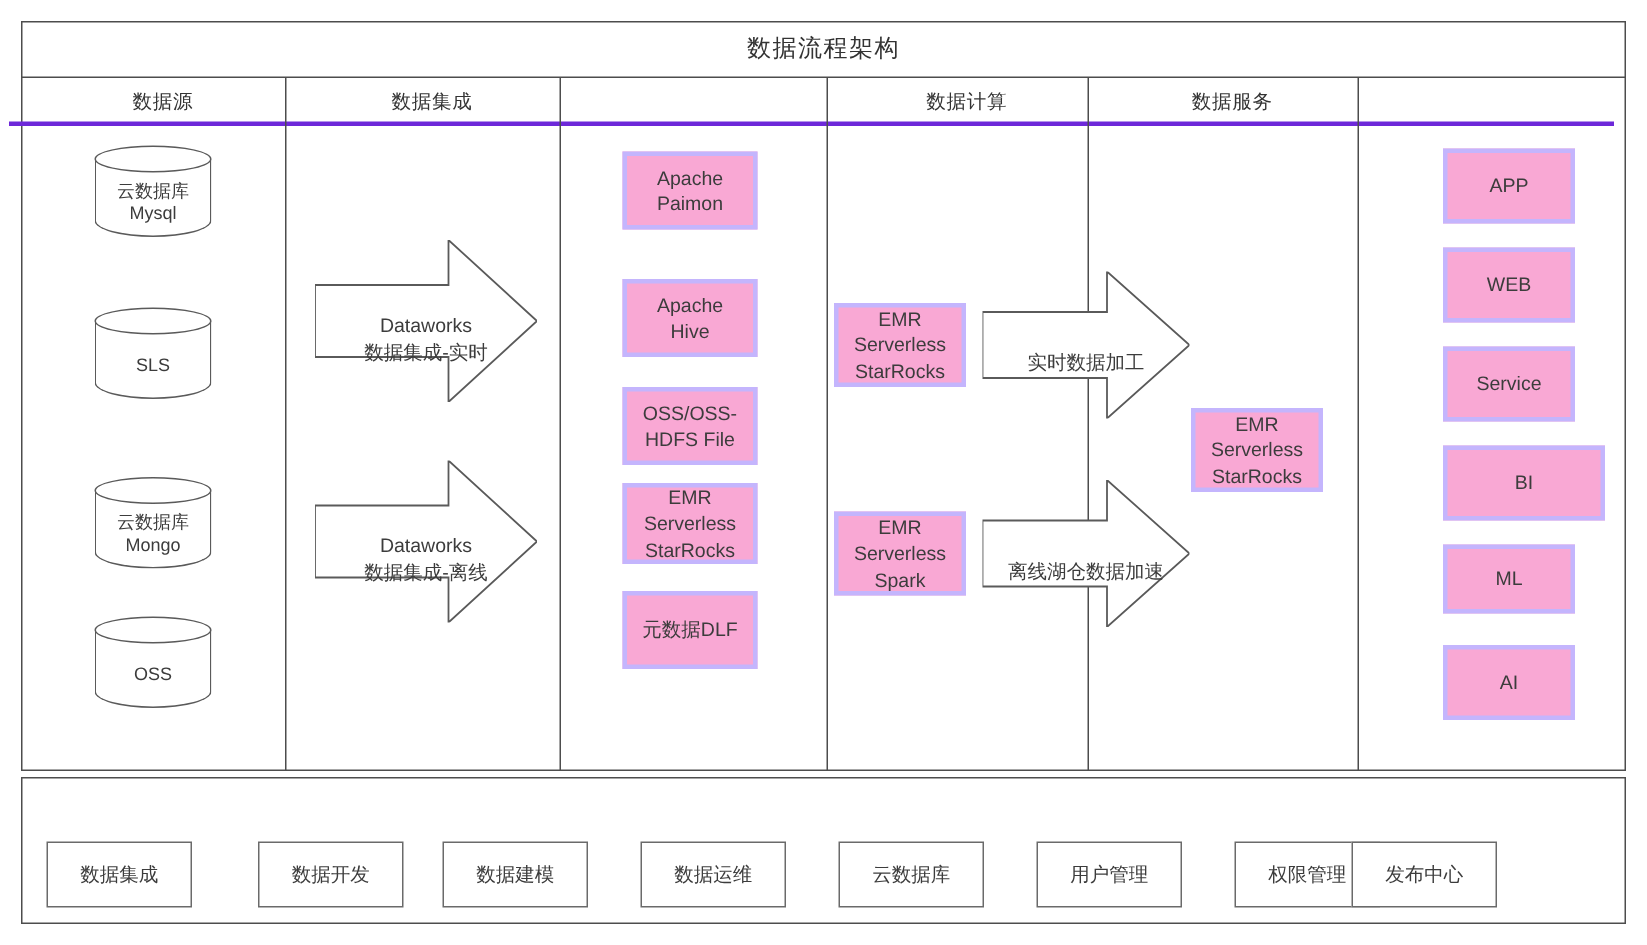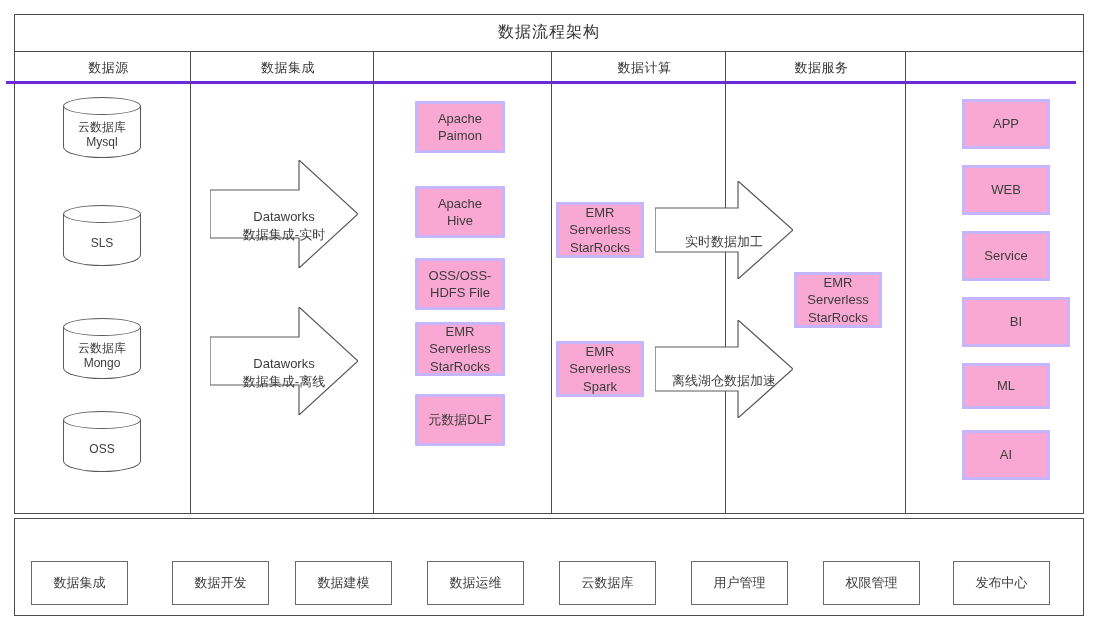--- a/index.html
+++ b/index.html
@@ -277,16 +277,16 @@
       <div class="node" style="left: 962px; top: 297px; width: 108px; height: 50px;">BI</div>
       <div class="node" style="left: 962px; top: 363px; width: 88px; height: 46px;">ML</div>
       <div class="node" style="left: 962px; top: 430px; width: 88px; height: 50px;">AI</div>
       <div class="plat-box" style="left: 31px;">数据集成</div>
       <div class="plat-box" style="left: 172px;">数据开发</div>
       <div class="plat-box" style="left: 295px;">数据建模</div>
       <div class="plat-box" style="left: 427px;">数据运维</div>
       <div class="plat-box" style="left: 559px;">云数据库</div>
       <div class="plat-box" style="left: 691px;">用户管理</div>
       <div class="plat-box" style="left: 823px;">权限管理</div>
-      <div class="plat-box" style="left: 953px;">发布中心</div>
+      <div class="plat-box" style="left: 901px;">发布中心</div>
     </div>
 
 </div>
 
 </body></html>

